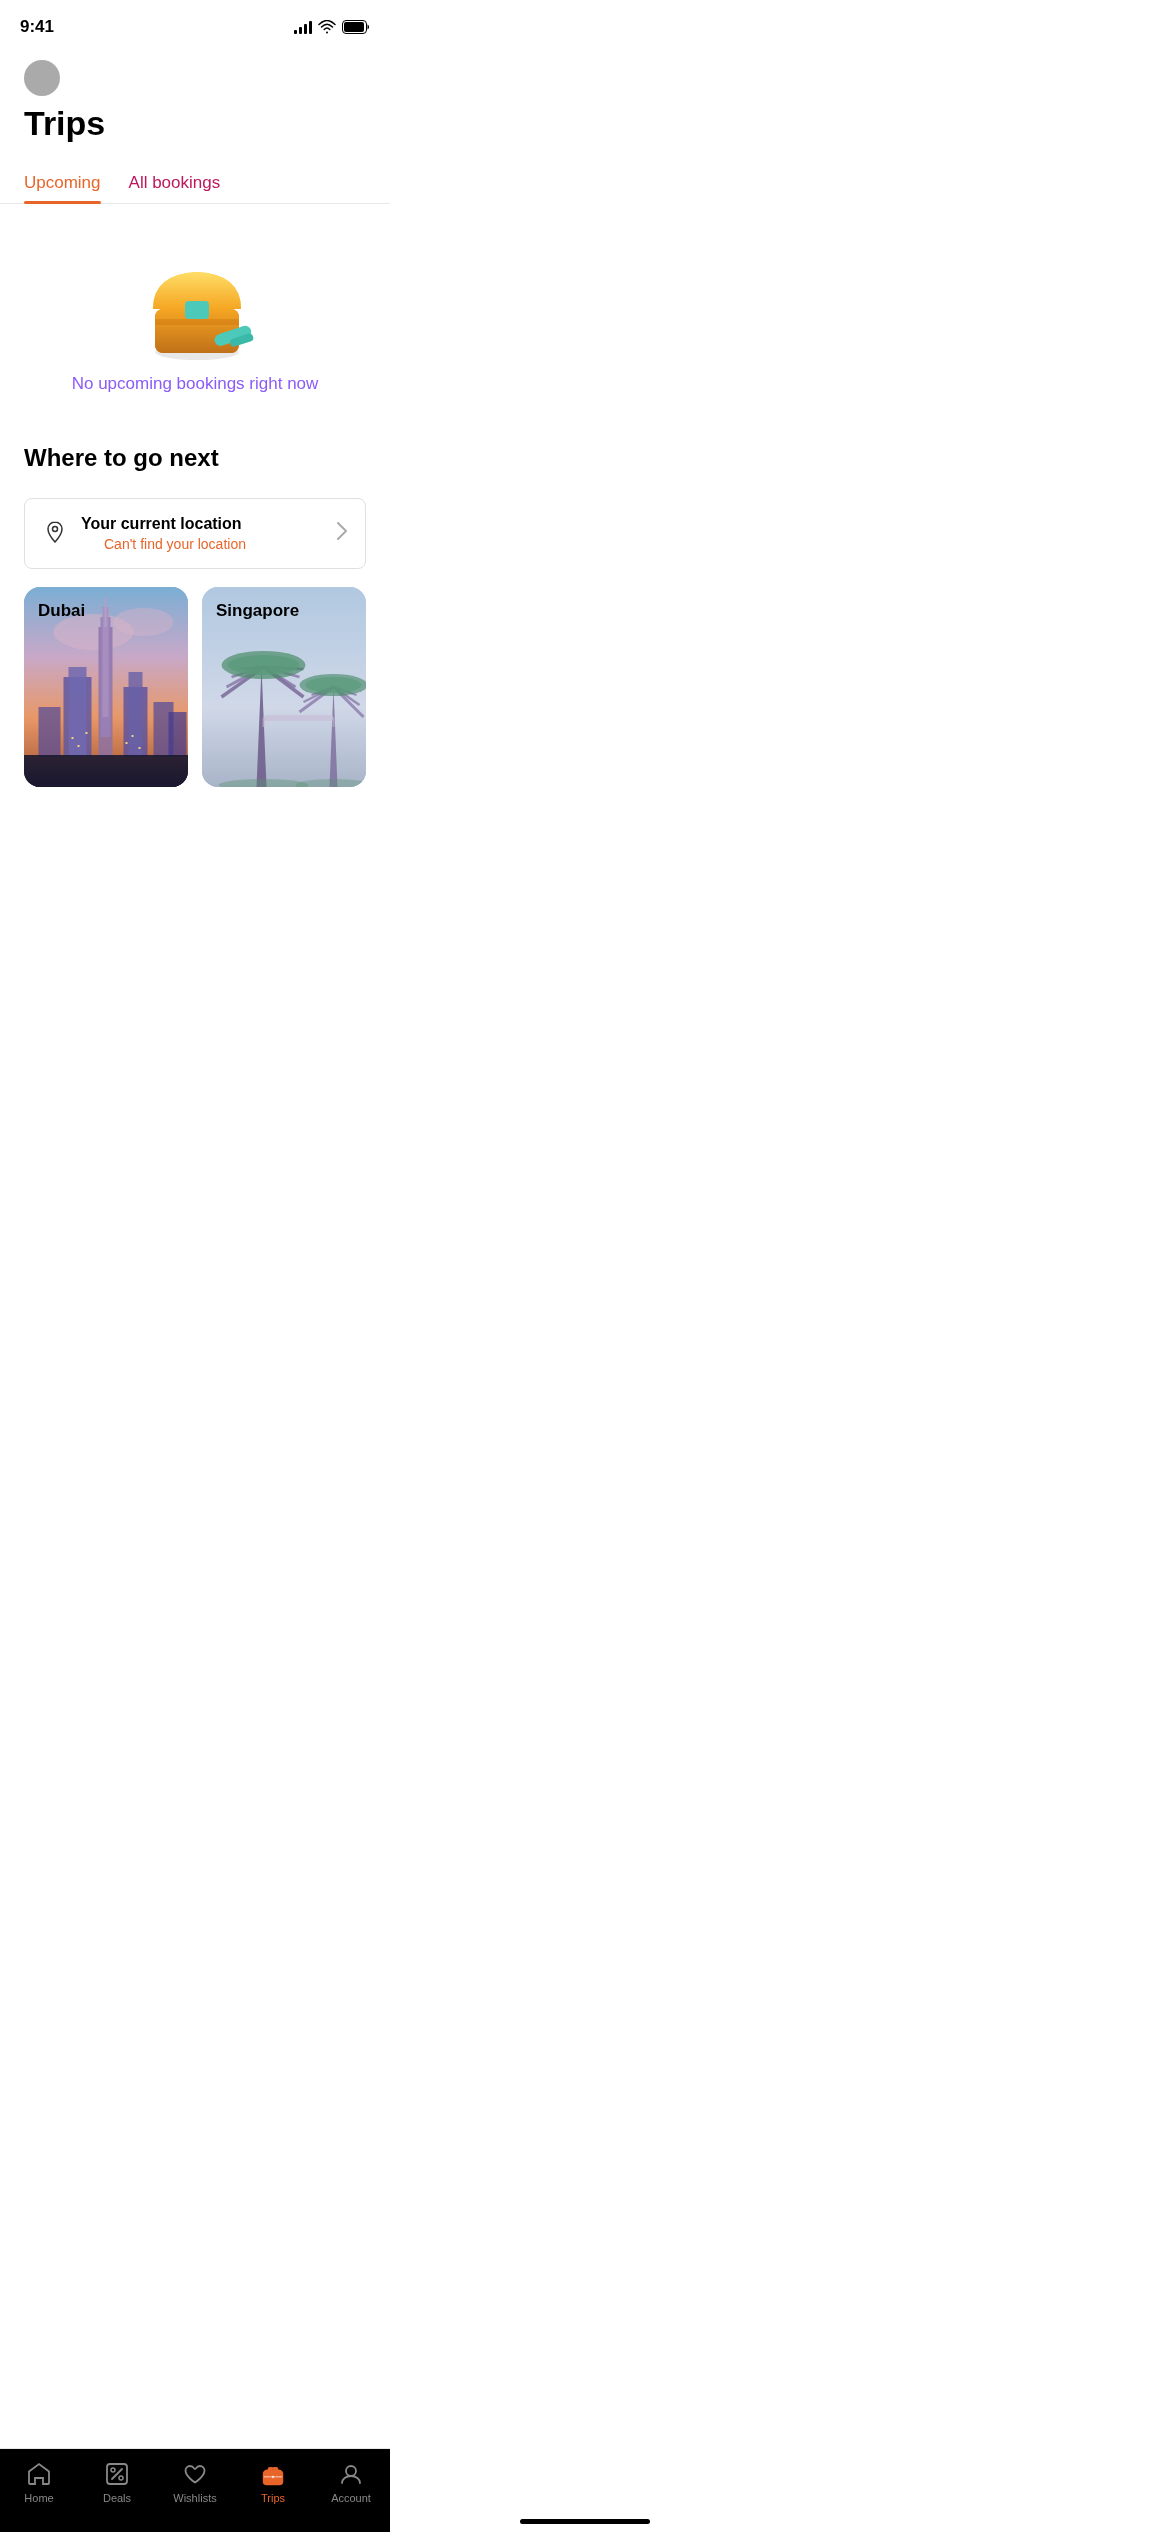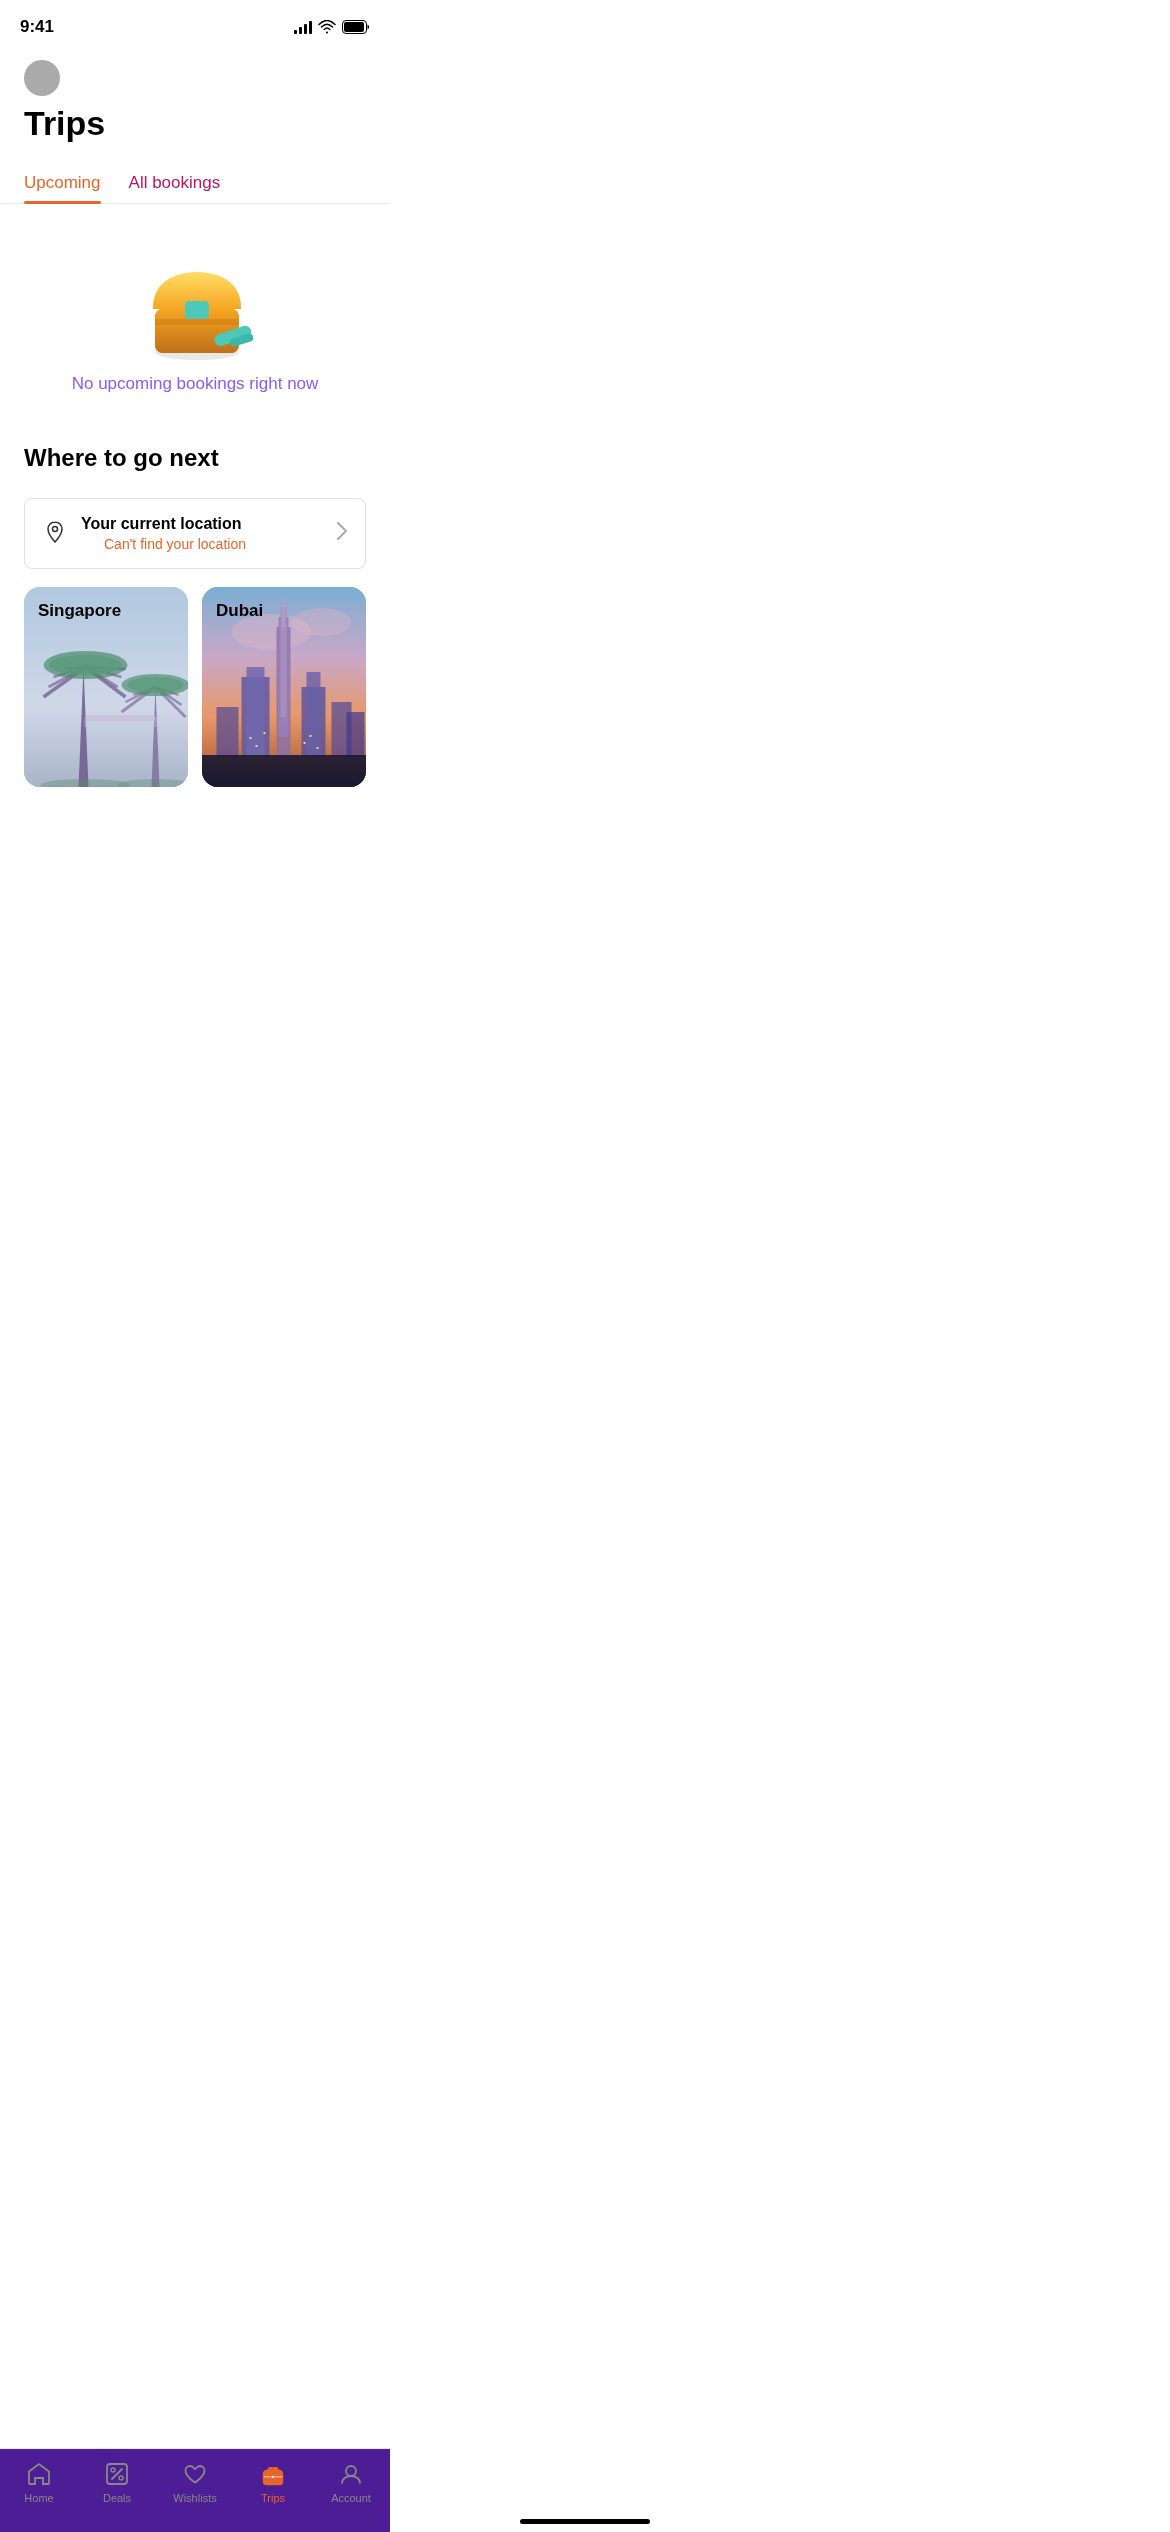--- a/index.html
+++ b/index.html
@@ -216,21 +216,21 @@
       position: relative;
       overflow: hidden;
     }
 
     
     .bottom-nav {
       position: fixed;
       bottom: 0;
       left: 0;
       width: 390px;
-      background: #4c1d95;
+      background: #000000;
       border-top: 1px solid #e8e8e8;
       display: flex;
       justify-content: space-around;
       align-items: center;
       padding: 12px 0 28px 0;
       z-index: 100;
     }
 
     .nav-item {
       display: flex;
@@ -368,69 +368,20 @@
       </div>
     </div>
     <span class="chevron-right">
       <svg width="10" height="18" viewBox="0 0 10 18" fill="none">
         <path d="M1 1L9 9L1 17" stroke="#aaa" stroke-width="2" stroke-linecap="round" stroke-linejoin="round"></path>
       </svg>
     </span>
   </div>
 
   <div class="destinations-grid">
-
-    <div class="destination-card">
-      <span class="destination-label">Singapore</span>
-      <div class="singapore-image">
-        <svg width="100%" height="100%" viewBox="0 0 185 200" preserveAspectRatio="xMidYMid slice">
-          <defs>
-            <linearGradient id="sgSky" x1="0" y1="0" x2="0" y2="1">
-              <stop offset="0%" stop-color="#B0C8E0"></stop>
-              <stop offset="60%" stop-color="#D0D8E8"></stop>
-              <stop offset="100%" stop-color="#A8B4C8"></stop>
-            </linearGradient>
-          </defs>
-          <rect width="185" height="200" fill="url(#sgSky)"></rect>
-
-          <polygon points="65,200 70,80 75,200" fill="#6B5B8A" opacity="0.85"></polygon>
-
-          <line x1="72" y1="80" x2="30" y2="110" stroke="#7B6B9A" stroke-width="3.5" opacity="0.85"></line>
-          <line x1="72" y1="80" x2="35" y2="100" stroke="#8B7BAA" stroke-width="3" opacity="0.85"></line>
-          <line x1="72" y1="80" x2="40" y2="90" stroke="#8B7BAA" stroke-width="2.5" opacity="0.85"></line>
-          <line x1="72" y1="80" x2="50" y2="82" stroke="#7B6B9A" stroke-width="2.5" opacity="0.85"></line>
-          <line x1="72" y1="80" x2="112" y2="82" stroke="#7B6B9A" stroke-width="2.5" opacity="0.85"></line>
-          <line x1="72" y1="80" x2="108" y2="90" stroke="#8B7BAA" stroke-width="2.5" opacity="0.85"></line>
-          <line x1="72" y1="80" x2="104" y2="100" stroke="#8B7BAA" stroke-width="3" opacity="0.85"></line>
-          <line x1="72" y1="80" x2="112" y2="110" stroke="#7B6B9A" stroke-width="3.5" opacity="0.85"></line>
-
-          <ellipse cx="72" cy="78" rx="42" ry="14" fill="#4A8B6A" opacity="0.7"></ellipse>
-          <ellipse cx="72" cy="78" rx="36" ry="10" fill="#5A9B7A" opacity="0.75"></ellipse>
-
-          <polygon points="138,200 142,100 146,200" fill="#7B6B9A" opacity="0.8"></polygon>
-
-          <line x1="142" y1="100" x2="108" y2="125" stroke="#8B7BAA" stroke-width="3" opacity="0.8"></line>
-          <line x1="142" y1="100" x2="112" y2="115" stroke="#8B7BAA" stroke-width="2.5" opacity="0.8"></line>
-          <line x1="142" y1="100" x2="120" y2="108" stroke="#8B7BAA" stroke-width="2" opacity="0.8"></line>
-          <line x1="142" y1="100" x2="165" y2="108" stroke="#8B7BAA" stroke-width="2" opacity="0.8"></line>
-          <line x1="142" y1="100" x2="168" y2="118" stroke="#8B7BAA" stroke-width="2.5" opacity="0.8"></line>
-          <line x1="142" y1="100" x2="172" y2="130" stroke="#8B7BAA" stroke-width="3" opacity="0.8"></line>
-
-          <ellipse cx="142" cy="98" rx="34" ry="11" fill="#4A8B6A" opacity="0.65"></ellipse>
-          <ellipse cx="142" cy="98" rx="28" ry="8" fill="#5A9B7A" opacity="0.7"></ellipse>
-
-          <rect x="72" y="128" width="70" height="6" rx="3" fill="#C8C0D8" opacity="0.8"></rect>
-          <line x1="72" y1="131" x2="72" y2="140" stroke="#B8B0C8" stroke-width="2" opacity="0.7"></line>
-          <line x1="142" y1="131" x2="142" y2="140" stroke="#B8B0C8" stroke-width="2" opacity="0.7"></line>
-
-          <ellipse cx="72" cy="198" rx="45" ry="6" fill="#5A9070" opacity="0.4"></ellipse>
-          <ellipse cx="142" cy="198" rx="38" ry="6" fill="#5A9070" opacity="0.35"></ellipse>
-        </svg>
-      </div>
-    </div>
 
     <div class="destination-card">
       <span class="destination-label">Dubai</span>
       <div class="dubai-image">
         <svg width="100%" height="100%" viewBox="0 0 185 200" preserveAspectRatio="xMidYMid slice">
           <defs>
             <linearGradient id="dubaiSky" x1="0" y1="0" x2="0" y2="1">
               <stop offset="0%" stop-color="#7BAED4"></stop>
               <stop offset="35%" stop-color="#C8A8C8"></stop>
               <stop offset="65%" stop-color="#E89868"></stop>
@@ -461,20 +412,69 @@
           <rect x="58" y="150" width="2" height="2" fill="#FFE080" opacity="0.9"></rect>
           <rect x="64" y="158" width="2" height="2" fill="#FFE080" opacity="0.9"></rect>
           <rect x="72" y="145" width="2" height="2" fill="#FFE080" opacity="0.9"></rect>
           <rect x="112" y="155" width="2" height="2" fill="#FFE080" opacity="0.9"></rect>
           <rect x="118" y="148" width="2" height="2" fill="#FFE080" opacity="0.9"></rect>
           <rect x="125" y="160" width="2" height="2" fill="#FFE080" opacity="0.9"></rect>
         </svg>
       </div>
     </div>
 
+    <div class="destination-card">
+      <span class="destination-label">Singapore</span>
+      <div class="singapore-image">
+        <svg width="100%" height="100%" viewBox="0 0 185 200" preserveAspectRatio="xMidYMid slice">
+          <defs>
+            <linearGradient id="sgSky" x1="0" y1="0" x2="0" y2="1">
+              <stop offset="0%" stop-color="#B0C8E0"></stop>
+              <stop offset="60%" stop-color="#D0D8E8"></stop>
+              <stop offset="100%" stop-color="#A8B4C8"></stop>
+            </linearGradient>
+          </defs>
+          <rect width="185" height="200" fill="url(#sgSky)"></rect>
+
+          <polygon points="65,200 70,80 75,200" fill="#6B5B8A" opacity="0.85"></polygon>
+
+          <line x1="72" y1="80" x2="30" y2="110" stroke="#7B6B9A" stroke-width="3.5" opacity="0.85"></line>
+          <line x1="72" y1="80" x2="35" y2="100" stroke="#8B7BAA" stroke-width="3" opacity="0.85"></line>
+          <line x1="72" y1="80" x2="40" y2="90" stroke="#8B7BAA" stroke-width="2.5" opacity="0.85"></line>
+          <line x1="72" y1="80" x2="50" y2="82" stroke="#7B6B9A" stroke-width="2.5" opacity="0.85"></line>
+          <line x1="72" y1="80" x2="112" y2="82" stroke="#7B6B9A" stroke-width="2.5" opacity="0.85"></line>
+          <line x1="72" y1="80" x2="108" y2="90" stroke="#8B7BAA" stroke-width="2.5" opacity="0.85"></line>
+          <line x1="72" y1="80" x2="104" y2="100" stroke="#8B7BAA" stroke-width="3" opacity="0.85"></line>
+          <line x1="72" y1="80" x2="112" y2="110" stroke="#7B6B9A" stroke-width="3.5" opacity="0.85"></line>
+
+          <ellipse cx="72" cy="78" rx="42" ry="14" fill="#4A8B6A" opacity="0.7"></ellipse>
+          <ellipse cx="72" cy="78" rx="36" ry="10" fill="#5A9B7A" opacity="0.75"></ellipse>
+
+          <polygon points="138,200 142,100 146,200" fill="#7B6B9A" opacity="0.8"></polygon>
+
+          <line x1="142" y1="100" x2="108" y2="125" stroke="#8B7BAA" stroke-width="3" opacity="0.8"></line>
+          <line x1="142" y1="100" x2="112" y2="115" stroke="#8B7BAA" stroke-width="2.5" opacity="0.8"></line>
+          <line x1="142" y1="100" x2="120" y2="108" stroke="#8B7BAA" stroke-width="2" opacity="0.8"></line>
+          <line x1="142" y1="100" x2="165" y2="108" stroke="#8B7BAA" stroke-width="2" opacity="0.8"></line>
+          <line x1="142" y1="100" x2="168" y2="118" stroke="#8B7BAA" stroke-width="2.5" opacity="0.8"></line>
+          <line x1="142" y1="100" x2="172" y2="130" stroke="#8B7BAA" stroke-width="3" opacity="0.8"></line>
+
+          <ellipse cx="142" cy="98" rx="34" ry="11" fill="#4A8B6A" opacity="0.65"></ellipse>
+          <ellipse cx="142" cy="98" rx="28" ry="8" fill="#5A9B7A" opacity="0.7"></ellipse>
+
+          <rect x="72" y="128" width="70" height="6" rx="3" fill="#C8C0D8" opacity="0.8"></rect>
+          <line x1="72" y1="131" x2="72" y2="140" stroke="#B8B0C8" stroke-width="2" opacity="0.7"></line>
+          <line x1="142" y1="131" x2="142" y2="140" stroke="#B8B0C8" stroke-width="2" opacity="0.7"></line>
+
+          <ellipse cx="72" cy="198" rx="45" ry="6" fill="#5A9070" opacity="0.4"></ellipse>
+          <ellipse cx="142" cy="198" rx="38" ry="6" fill="#5A9070" opacity="0.35"></ellipse>
+        </svg>
+      </div>
+    </div>
+
   </div>
 </div>
 
 <div style="height: 100px;"></div>
 
 <div class="bottom-nav">
 
   <div class="nav-item">
     <div class="nav-icon">
       <svg width="26" height="26" viewBox="0 0 26 26" fill="none">

